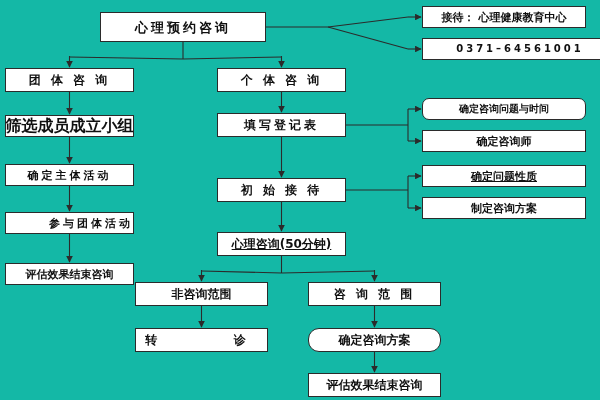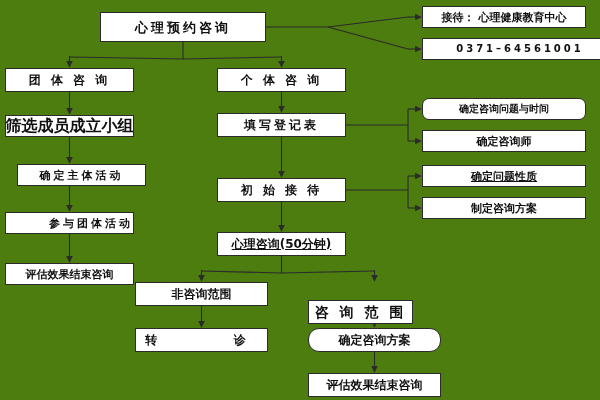--- a/index.html
+++ b/index.html
@@ -4,21 +4,21 @@
 <style>
   html, body {
     margin: 0;
     padding: 0;
     background: #ffffff;
   }
   #canvas {
     position: relative;
     width: 600px;
     height: 400px;
-    background: #4d7c0f;
+    background: #14b8a6;
     overflow: hidden;
     font-family: "DejaVu Sans", "Liberation Sans", sans-serif;
   }
   #edges {
     position: absolute;
     left: 0;
     top: 0;
     width: 600px;
     height: 400px;
     pointer-events: none;
@@ -101,21 +101,21 @@
       </div>
       <div class="node sp1" style="left: 5px; top: 68px; width: 129px; height: 24px; font-size: 12px;">
         <span>团 体 咨 询</span>
       </div>
       <div class="node sp1" style="left: 217px; top: 68px; width: 129px; height: 24px; font-size: 12px;">
         <span>个 体 咨 询</span>
       </div>
       <div class="node" style="left: 5px; top: 115px; width: 129px; height: 22px; font-size: 16px;">
         <span>筛选成员成立小组</span>
       </div>
-      <div class="node sp1" style="left: 5px; top: 164px; width: 129px; height: 22px; font-size: 11px; margin-left: 12px;">
+      <div class="node sp1" style="left: 5px; top: 164px; width: 129px; height: 22px; font-size: 11px;">
         <span>确定主体活动</span>
       </div>
       <div class="node sp1" style="left: 5px; top: 212px; width: 129px; height: 22px; font-size: 11px; justify-content: flex-end;">
         <span>参与团体活动</span>
       </div>
       <div class="node" style="left: 5px; top: 263px; width: 129px; height: 22px; font-size: 11px;">
         <span>评估效果结束咨询</span>
       </div>
       <div class="node sp1" style="left: 217px; top: 113px; width: 129px; height: 24px; font-size: 12px;">
         <span>填写登记表</span>
@@ -134,21 +134,21 @@
       </div>
       <div class="node" style="left: 422px; top: 165px; width: 164px; height: 22px; font-size: 11px; text-decoration: underline;">
         <span>确定问题性质</span>
       </div>
       <div class="node" style="left: 422px; top: 197px; width: 164px; height: 22px; font-size: 11px;">
         <span>制定咨询方案</span>
       </div>
       <div class="node" style="left: 135px; top: 282px; width: 133px; height: 24px; font-size: 12px;">
         <span>非咨询范围</span>
       </div>
-      <div class="node sp1" style="left: 308px; top: 300px; width: 105px; height: 24px; font-size: 14px;">
+      <div class="node sp1" style="left: 308px; top: 282px; width: 133px; height: 24px; font-size: 12px;">
         <span>咨 询 范 围</span>
       </div>
       <div class="node sp3" style="left: 135px; top: 328px; width: 133px; height: 24px; font-size: 12px;">
         <span>转 &nbsp;&nbsp; 诊</span>
       </div>
       <div class="node" style="left: 308px; top: 328px; width: 133px; height: 24px; font-size: 12px; border-radius: 11px;">
         <span>确定咨询方案</span>
       </div>
       <div class="node" style="left: 308px; top: 373px; width: 133px; height: 24px; font-size: 12px;">
         <span>评估效果结束咨询</span>

